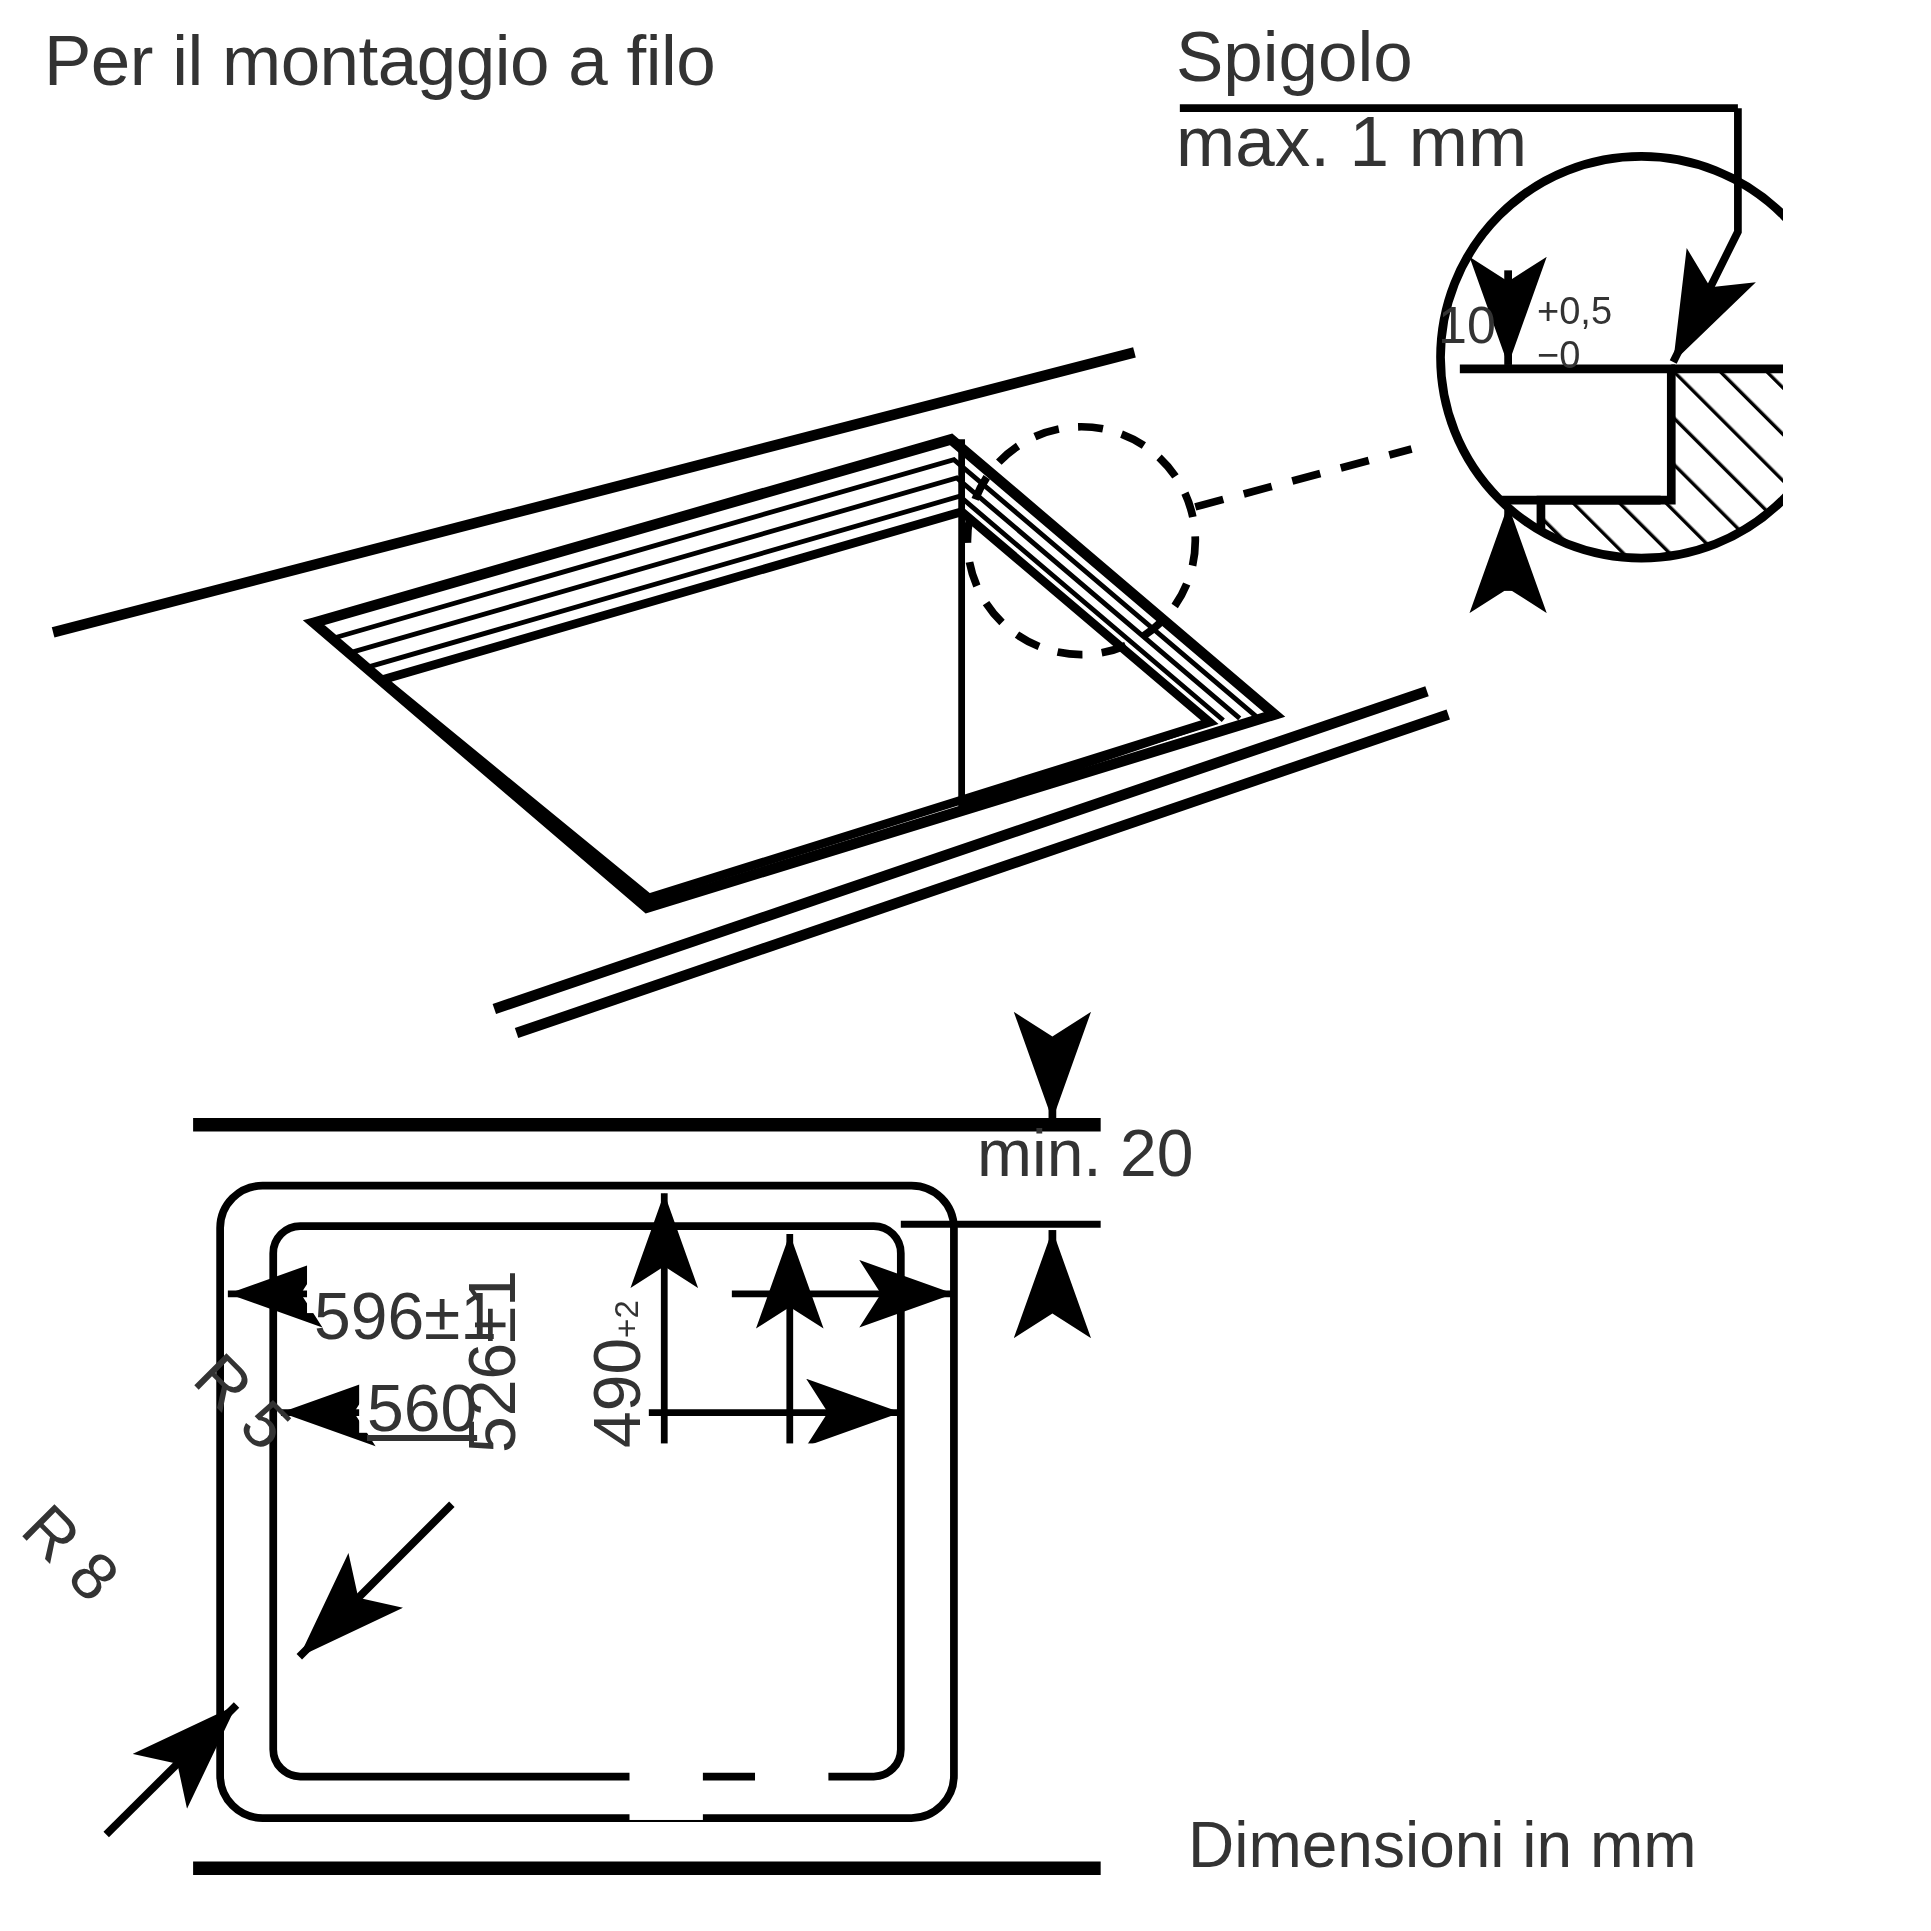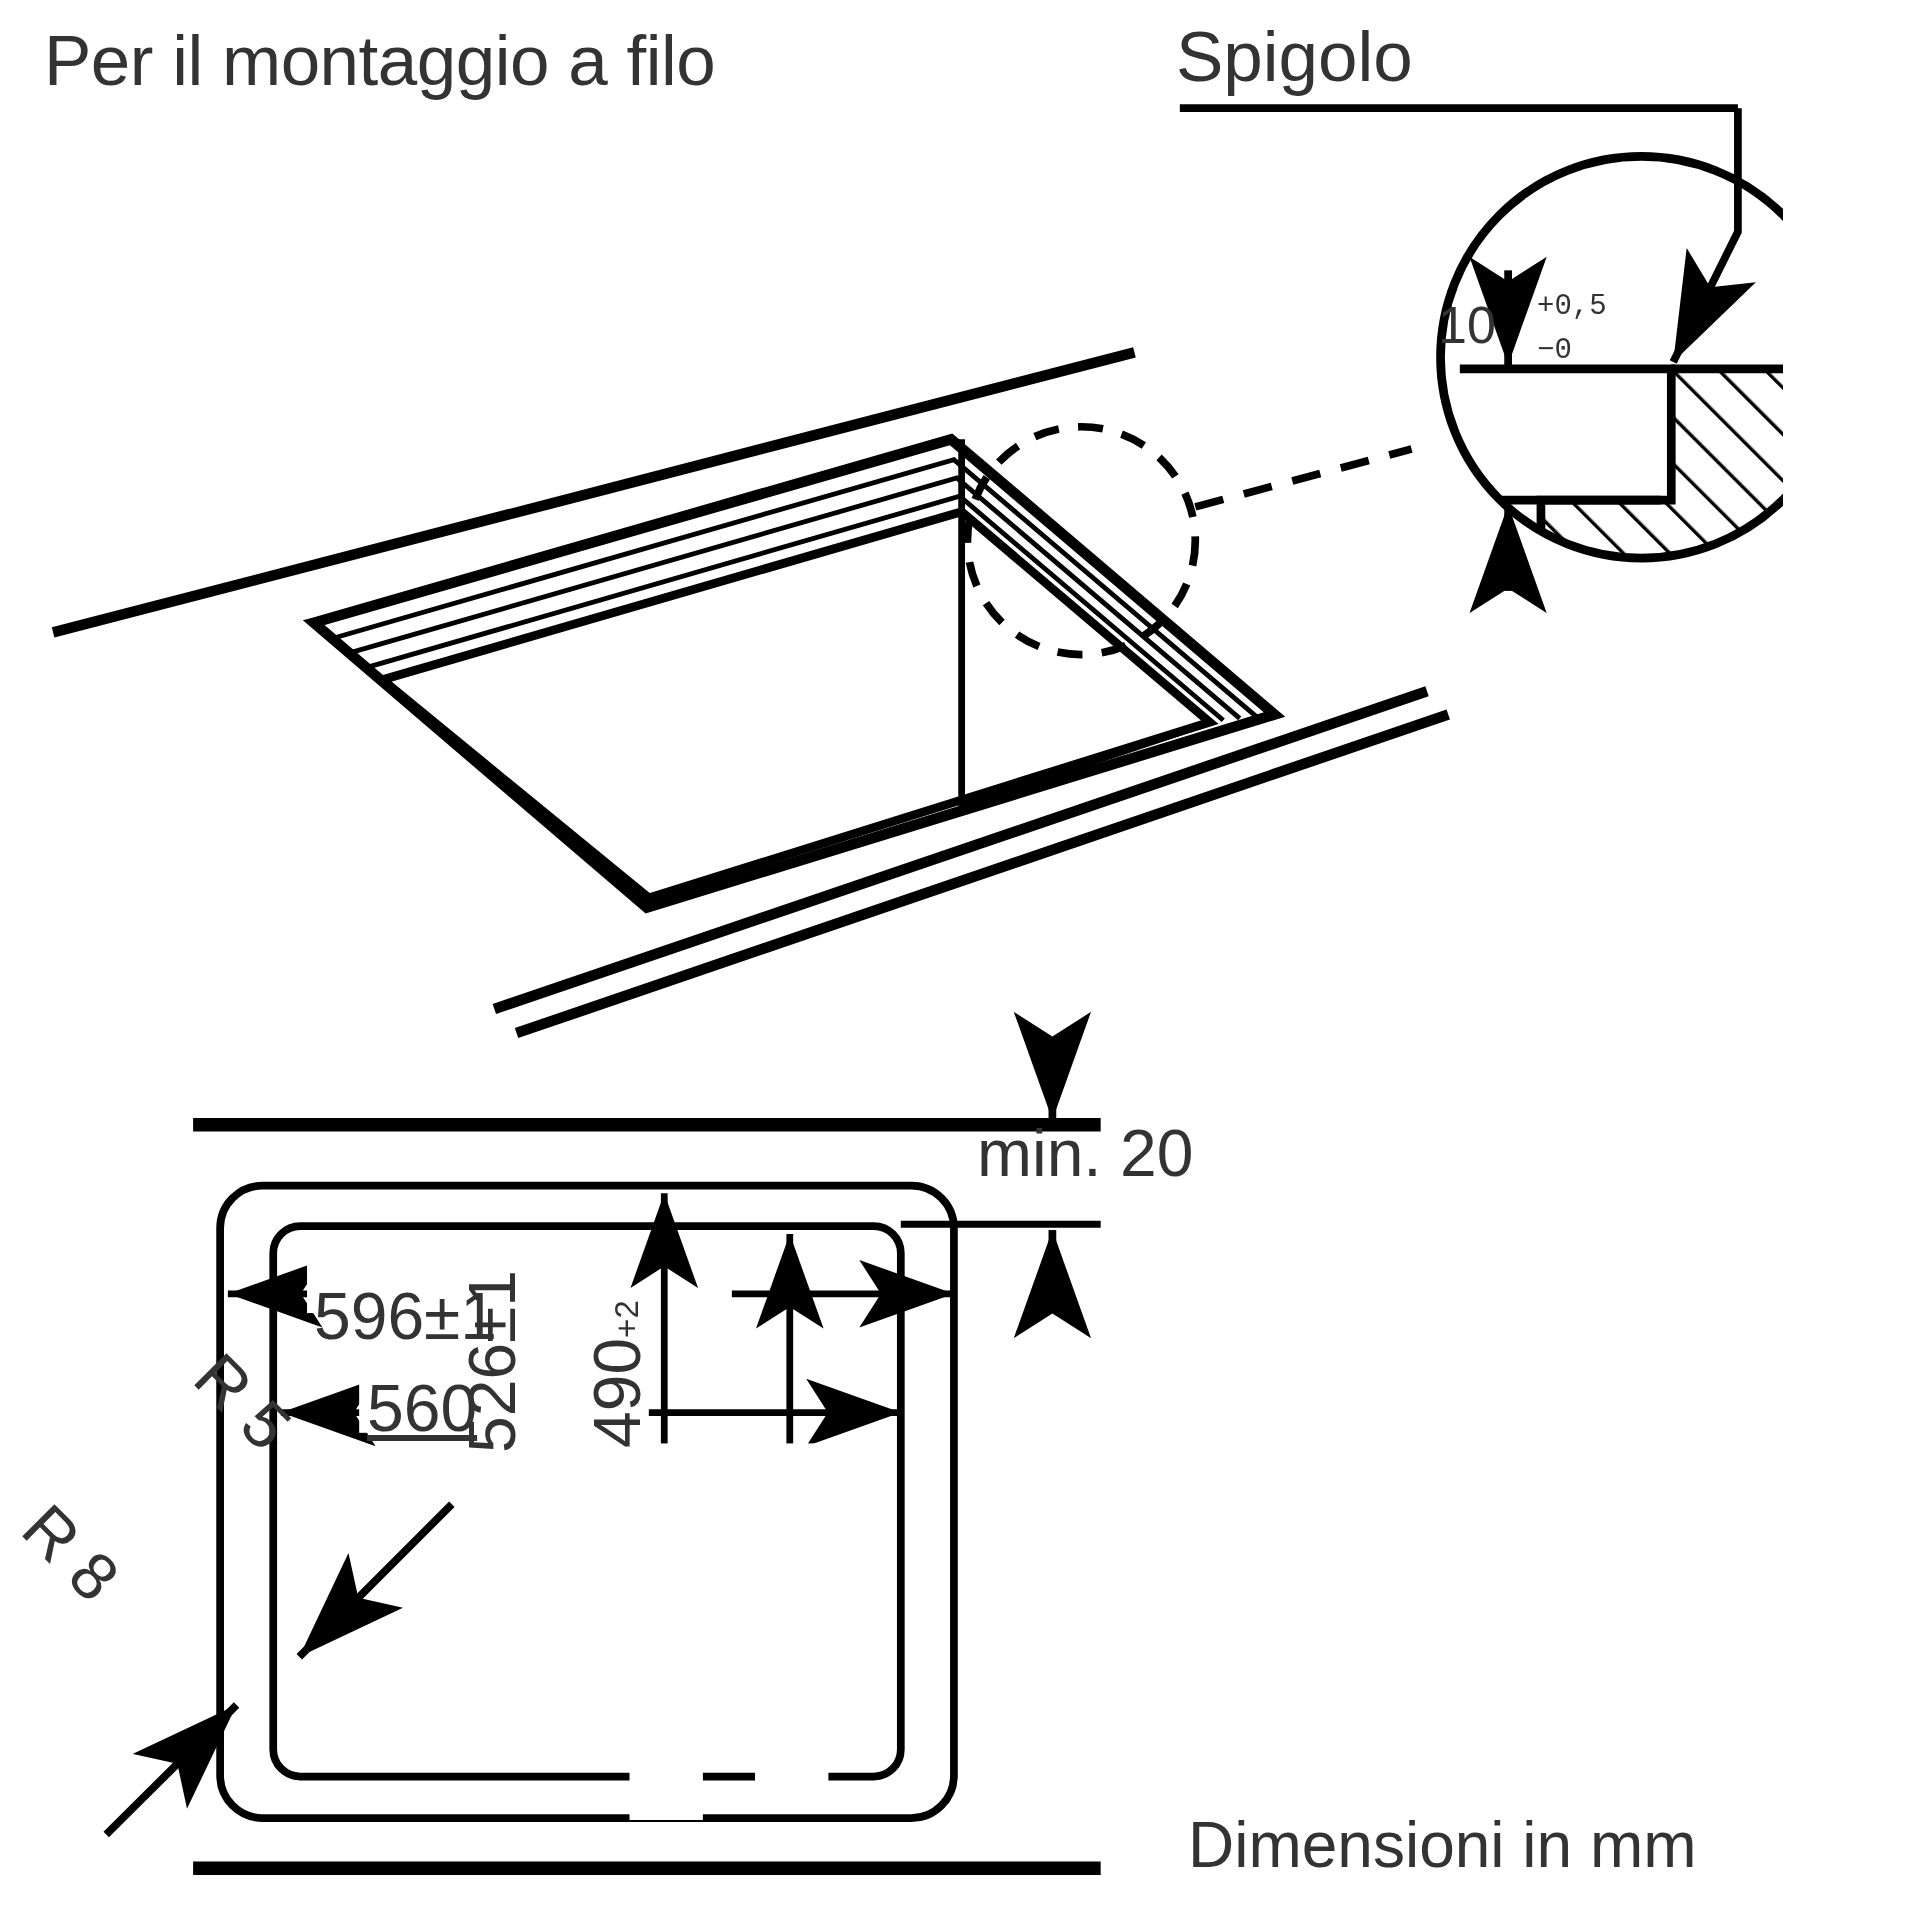--- a/index.html
+++ b/index.html
@@ -60,25 +60,24 @@
     font-size: 66px;
     transform-origin: 0 0;
     transform: rotate(45deg);
   }
   .t-10 {
     left: 1438px; top: 299px;
     font-size: 52px;
   }
   .tol {
     position: absolute;
-    font-size: 29px;
+    font-size: 38px;
     color: #333333;
     white-space: pre;
     line-height: 1;
-    font-family: Liberation Mono, monospace;
   }
   .tol-plus  { left: 1537px; top: 292px; }
   .tol-minus { left: 1537px; top: 336px; }
   .supsmall {
     font-size: 0.5em;
     position: relative;
     top: -0.05em;
   }
 </style>
 </head>
@@ -177,20 +176,21 @@
 
       <line x1="468" y1="1558" x2="310" y2="1716" stroke-width="8" marker-end="url(#arrEnd)"></line>
 
       <line x1="110" y1="1900" x2="245" y2="1766" stroke-width="8" marker-end="url(#arrEnd)"></line>
     </g>
   </svg>
 
   <div class="txt t-title">Per il montaggio a filo</div>
 
   <div class="txt t-spigolo">Spigolo</div>
+  <div class="txt t-maxmm">max. 1 mm</div>
 
   <div class="txt t-10">10</div>
   <div class="tol tol-plus">+0,5</div>
   <div class="tol tol-minus">−0</div>
 
   <div class="txt t-min50">min. 20</div>
 
   <div class="txt t-596">596±1</div>
 
   <div class="txt t-560">560</div>

